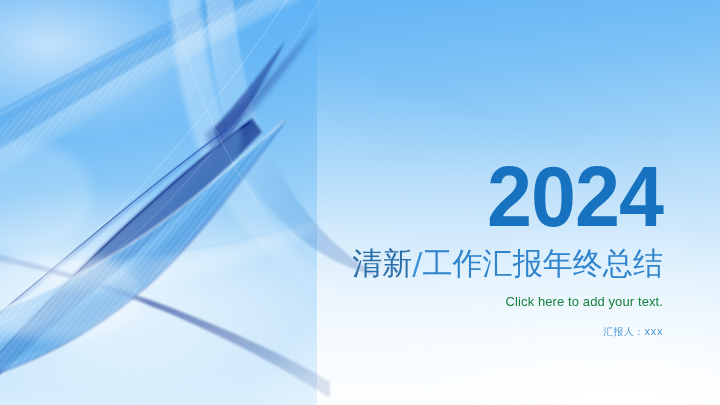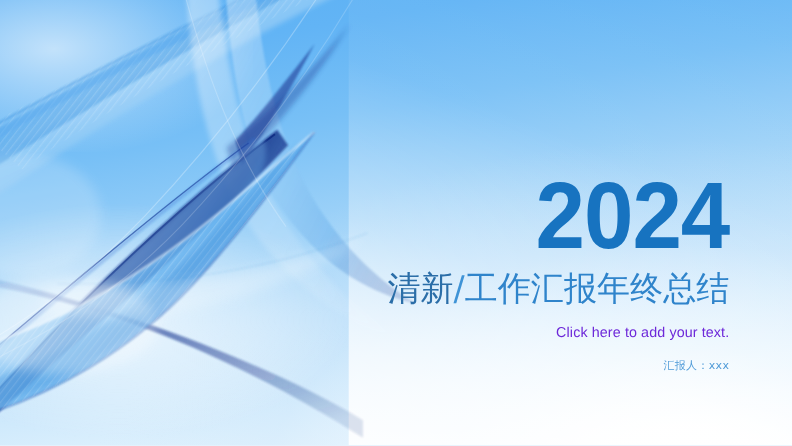--- a/index.html
+++ b/index.html
@@ -122,21 +122,21 @@
   }
   .title-line .seg-a { color: #2b6ea8; }
   .title-line .seg-slash { color: #3e93d6; }
   .title-line .seg-b { color: #2f84cb; }
 
   .tagline {
     margin-top: 13px;
     font-family: "Liberation Sans", sans-serif;
     font-size: 13px;
     line-height: 1.2;
-    color: #6d28d9;
+    color: #15803d;
     letter-spacing: 0.1px;
     white-space: nowrap;
   }
 
   .presenter {
     margin-top: 16px;
     font-family: "DejaVu Sans", "Liberation Sans", sans-serif;
     font-size: 10px;
     color: #4f9bd8;
     letter-spacing: 0.3px;

